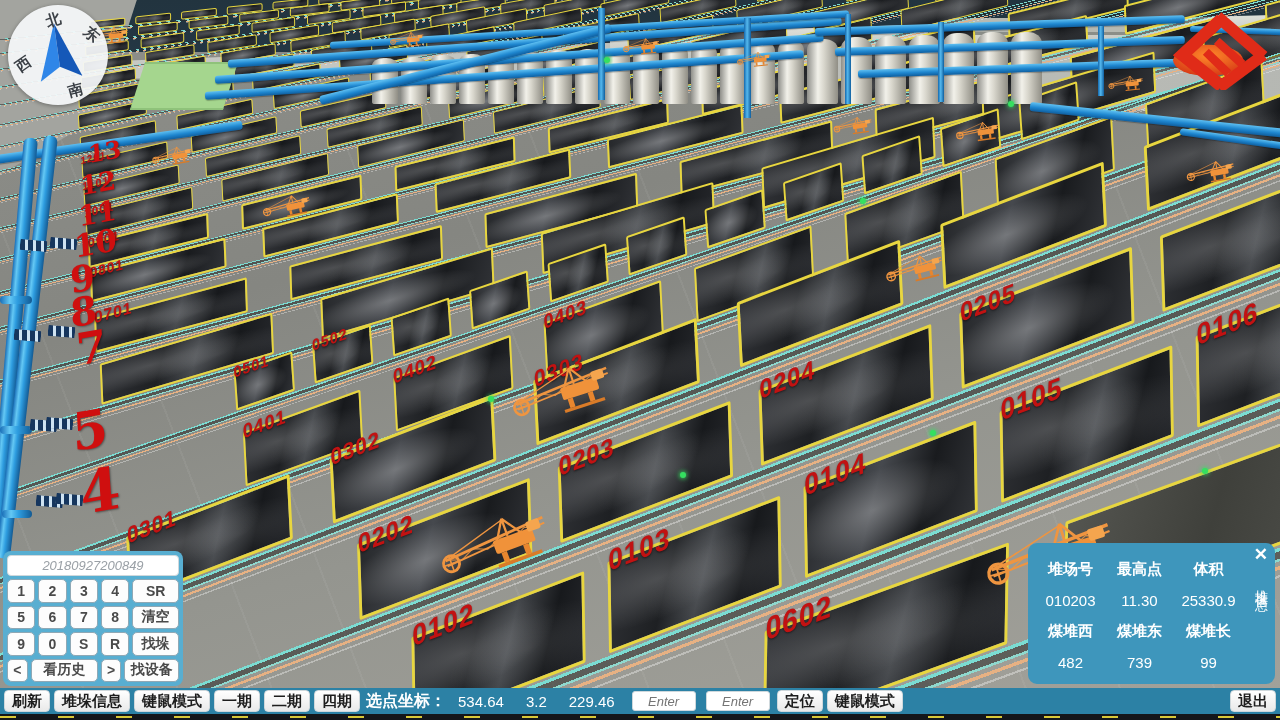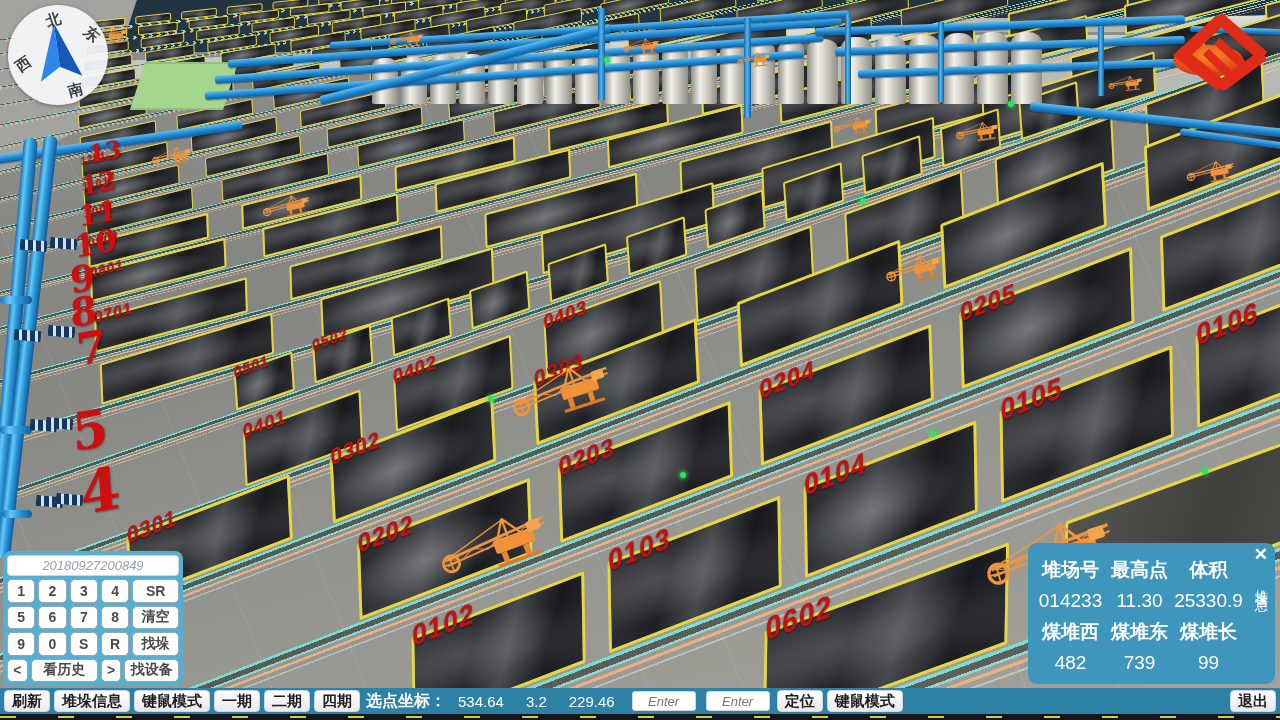--- a/index.html
+++ b/index.html
@@ -74,21 +74,21 @@
   .krow { display:flex; gap:3px; flex:1; }
   .key { background:#fdfdfd; border:1px solid #8fa8b5; border-radius:5px; color:#4a4a4a;
       font-weight:bold; font-size:14px; display:flex; align-items:center; justify-content:center;
       flex:1; cursor:pointer; }
   .key.w { flex:1.7; } .key.w2 { flex:2.1; } .key.s { flex:0.6; }
 
   #info-panel { left:1028px; top:543px; width:247px; height:141px; background:#3e96bc;
       border-radius:9px; color:#fff; }
   #info-grid { position:absolute; left:8px; top:12px; right:32px; bottom:8px;
       display:grid; grid-template-columns:1fr 1fr 1fr; align-items:center; text-align:center;
-      font-size:19px; row-gap:2px; }
+      font-size:15px; row-gap:2px; }
   .ig-h { font-weight:bold; }
   #info-close { position:absolute; top:3px; right:7px; font-size:17px; font-weight:bold;
       color:#fff; cursor:pointer; line-height:1; }
   #info-tab { position:absolute; right:5px; top:36px; writing-mode:vertical-lr;
       font-size:13px; letter-spacing:3px; color:#fff; }
 
   
   #toolbar { left:0; bottom:6px; width:1280px; height:26px; background:#2c81a5;
       display:flex; align-items:center; gap:4px; padding:0 4px; }
   .tbtn { background:linear-gradient(#ffffff,#e9e9e9); border:1px solid #cfd8dc; border-radius:4px;
@@ -786,21 +786,21 @@
       </div>
   </div>
 
   <div id="info-panel" class="abs">
     <div id="info-close">✕</div>
     <div id="info-tab">堆垛信息</div>
     <div id="info-grid">
         <div class="ig-h">堆场号</div>
         <div class="ig-h">最高点</div>
         <div class="ig-h">体积</div>
-        <div class="ig-v">014233</div>
+        <div class="ig-v">010203</div>
         <div class="ig-v">11.30</div>
         <div class="ig-v">25330.9</div>
         <div class="ig-h">煤堆西</div>
         <div class="ig-h">煤堆东</div>
         <div class="ig-h">煤堆长</div>
         <div class="ig-v">482</div>
         <div class="ig-v">739</div>
         <div class="ig-v">99</div>
       </div>
   </div>

